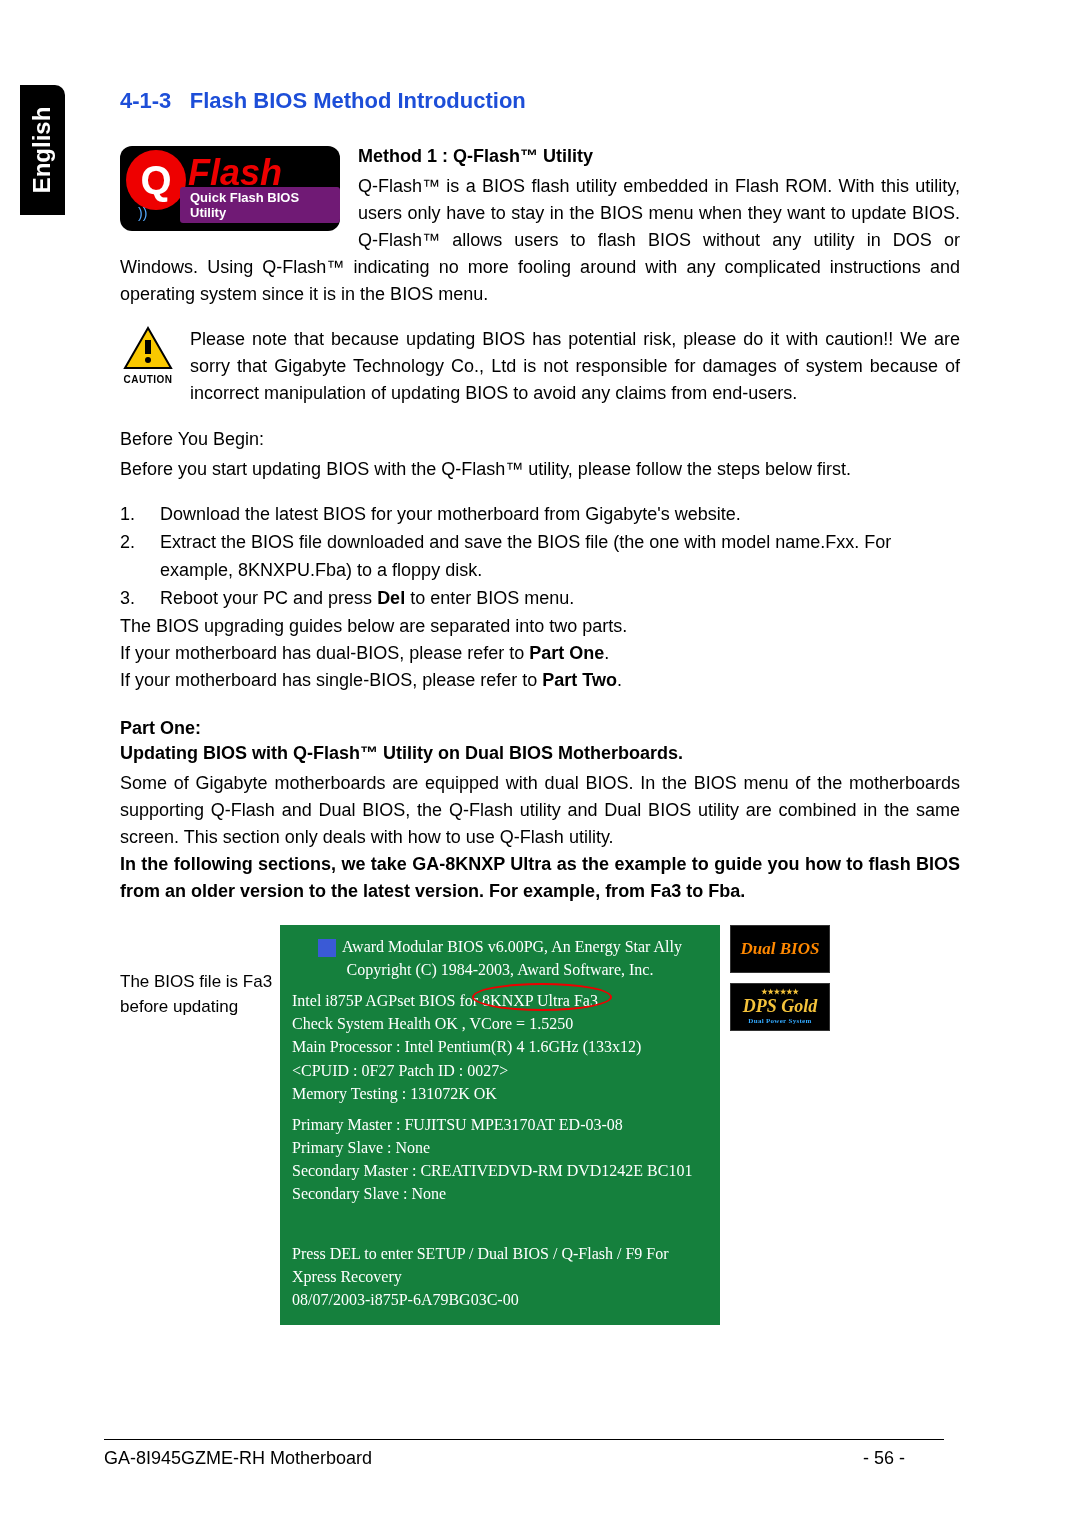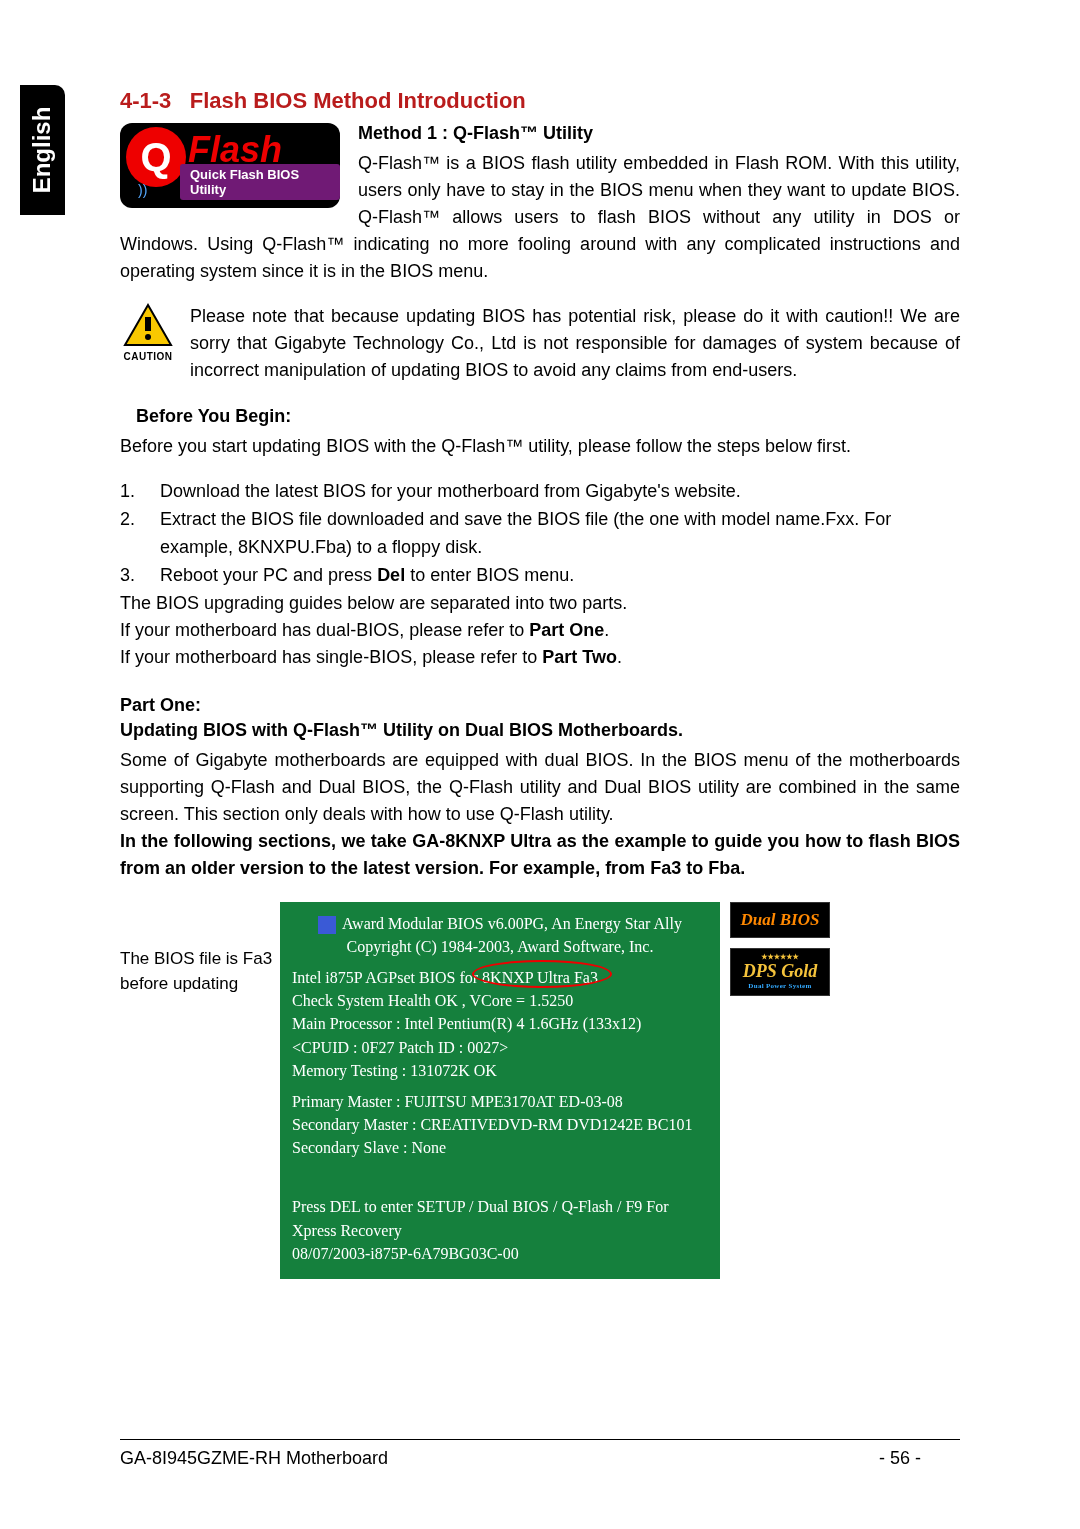--- a/index.html
+++ b/index.html
@@ -32,22 +32,22 @@
     }
     .content {
       position: absolute;
       left: 120px;
       top: 88px;
       width: 840px;
     }
     .section-title {
       font-size: 22px;
       font-weight: bold;
-      color: #b91c1c;
-      margin-bottom: 9px;
+      color: #1d4ed8;
+      margin-bottom: 32px;
     }
     .qflash-logo {
       float: left;
       width: 220px;
       height: 85px;
       background: #000;
       border-radius: 12px;
       margin-right: 18px;
       margin-bottom: 6px;
       position: relative;
@@ -117,24 +117,23 @@
       text-align: center;
     }
     .caution-icon svg { width: 50px; height: 44px; }
     .caution-icon .label {
       font-size: 10px;
       font-weight: bold;
       letter-spacing: 0.5px;
     }
     .sub-heading {
       font-size: 18px;
-      font-weight: bold;
+      font-weight: normal;
       margin-top: 22px;
       margin-bottom: 6px;
-      margin-left: 16px;
     }
     ol.steps {
       margin-top: 18px;
       margin-left: 0;
       padding-left: 0;
       list-style: none;
     }
     ol.steps li {
       font-size: 18px;
       line-height: 1.55;
@@ -197,21 +196,21 @@
     .bios-screen .block { margin-top: 8px; }
     .logos-col {
       width: 100px;
       margin-left: 10px;
       display: flex;
       flex-direction: column;
       gap: 10px;
     }
     .dual-bios-logo {
       width: 100px;
-      height: 36px;
+      height: 48px;
       background: #000;
       border: 1px solid #333;
       display: flex;
       align-items: center;
       justify-content: center;
       color: #f80;
       font-style: italic;
       font-weight: bold;
       font-size: 17px;
       font-family: Georgia, serif;
@@ -227,21 +226,21 @@
       justify-content: center;
       color: #f5c33b;
       font-weight: bold;
       font-family: Georgia, serif;
     }
     .dps-logo .main { font-size: 18px; font-style: italic; }
     .dps-logo .sub { font-size: 7px; color: #3af; letter-spacing: 0.3px; }
     .dps-logo .star { color: #f5c33b; font-size: 7px; }
     .footer {
       position: absolute;
-      left: 120px;
+      left: 104px;
       bottom: 60px;
       width: 840px;
       border-top: 1.5px solid #000;
       padding-top: 8px;
       font-size: 18px;
       display: flex;
     }
     .footer .model { flex: 1; }
     .footer .page { width: 120px; text-align: center; }
     .bold { font-weight: bold; }
@@ -323,20 +322,21 @@
       <div class="title-line">Copyright  (C) 1984-2003, Award Software,  Inc.</div>
       <div class="block">
         <div><span>Intel i875P AGPset BIOS for </span><span class="highlight"><span>8KNXP Ultra Fa3</span><span class="circle"></span></span></div>
         <div>Check System Health OK , VCore = 1.5250</div>
         <div>Main Processor :  Intel Pentium(R) 4  1.6GHz  (133x12)</div>
         <div>&lt;CPUID : 0F27 Patch ID  : 0027&gt;</div>
         <div>Memory Testing   : 131072K OK</div>
       </div>
       <div class="block">
         <div>Primary Master : FUJITSU MPE3170AT ED-03-08</div>
+        <div>Primary Slave : None</div>
         <div>Secondary Master :  CREATIVEDVD-RM DVD1242E BC101</div>
         <div>Secondary Slave : None</div>
       </div>
       <div class="block" style="margin-top:36px;">
         <div>Press DEL to enter SETUP / Dual BIOS / Q-Flash / F9 For</div>
         <div>Xpress Recovery</div>
         <div>08/07/2003-i875P-6A79BG03C-00</div>
       </div>
     </div>
     <div class="logos-col">

